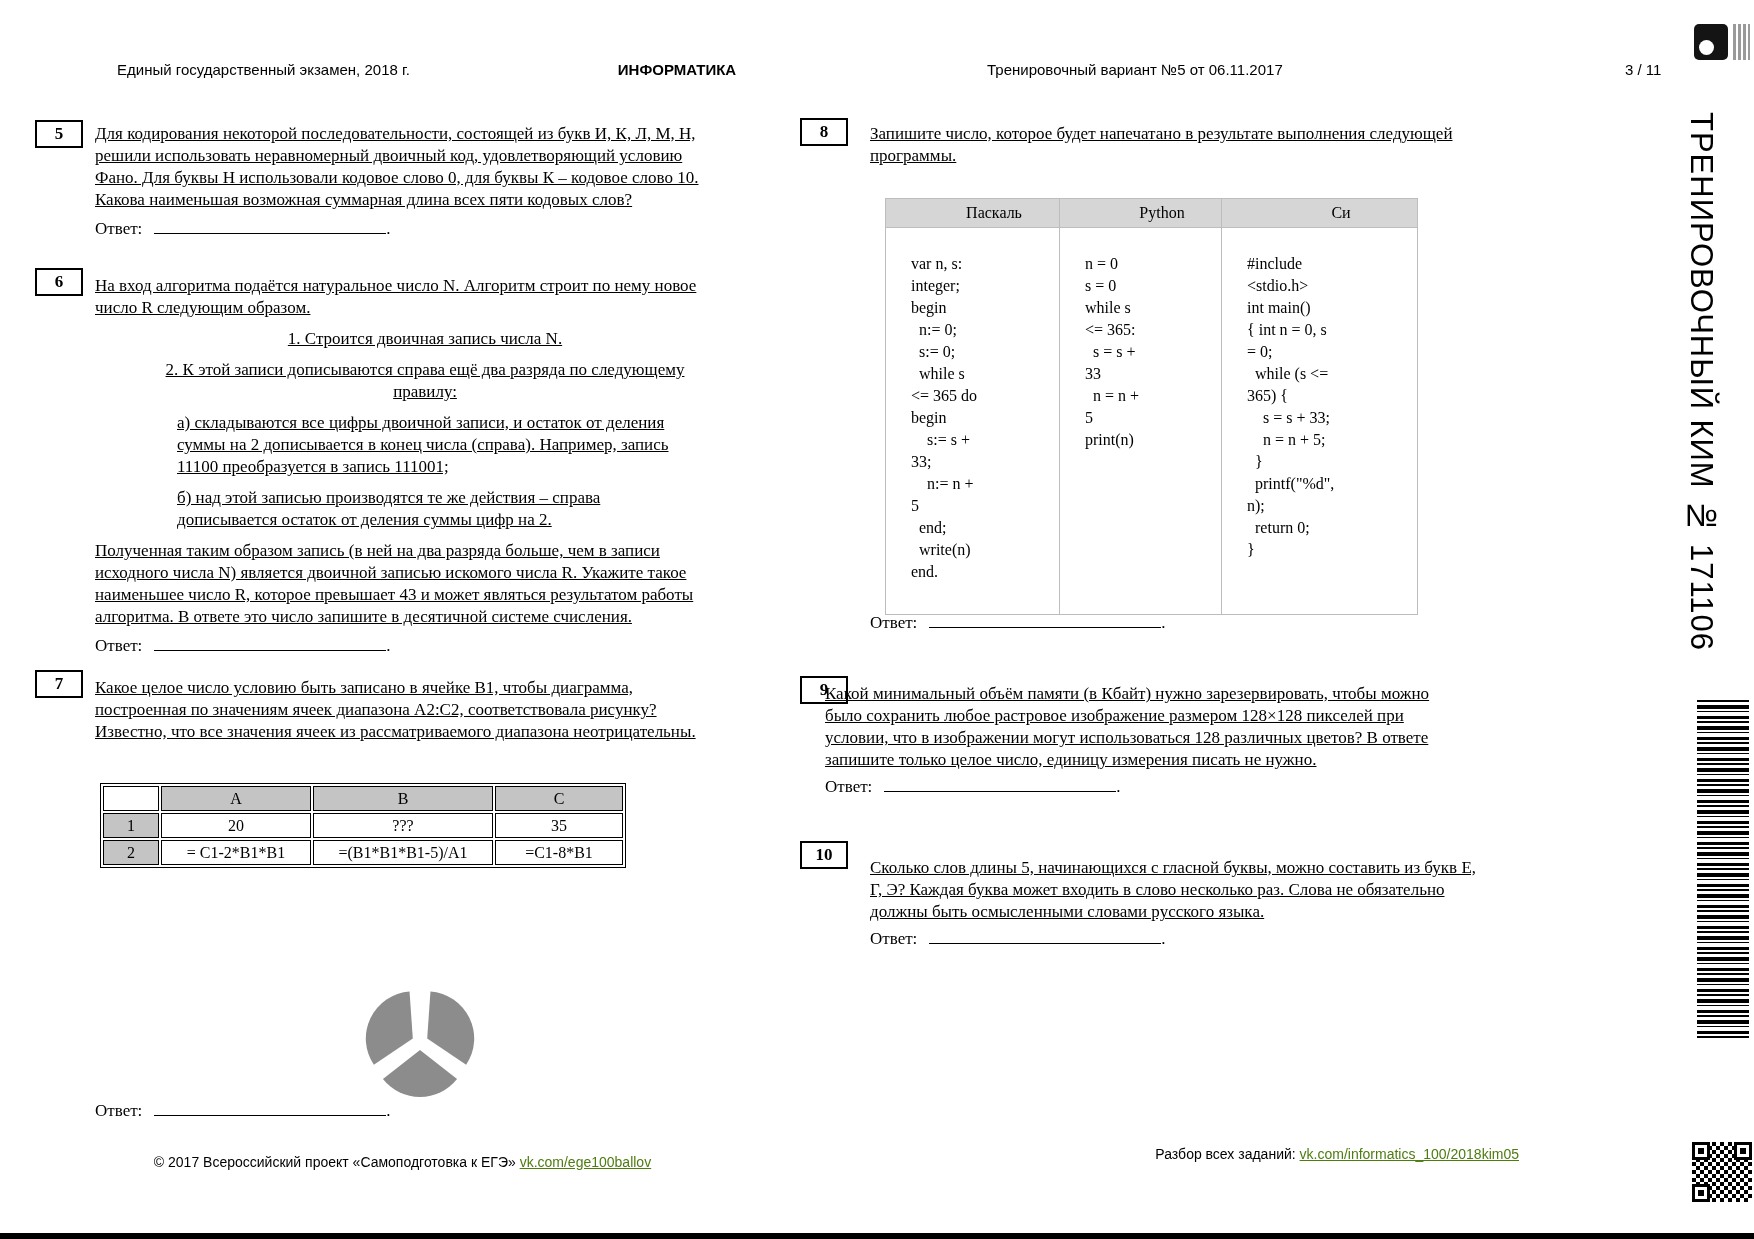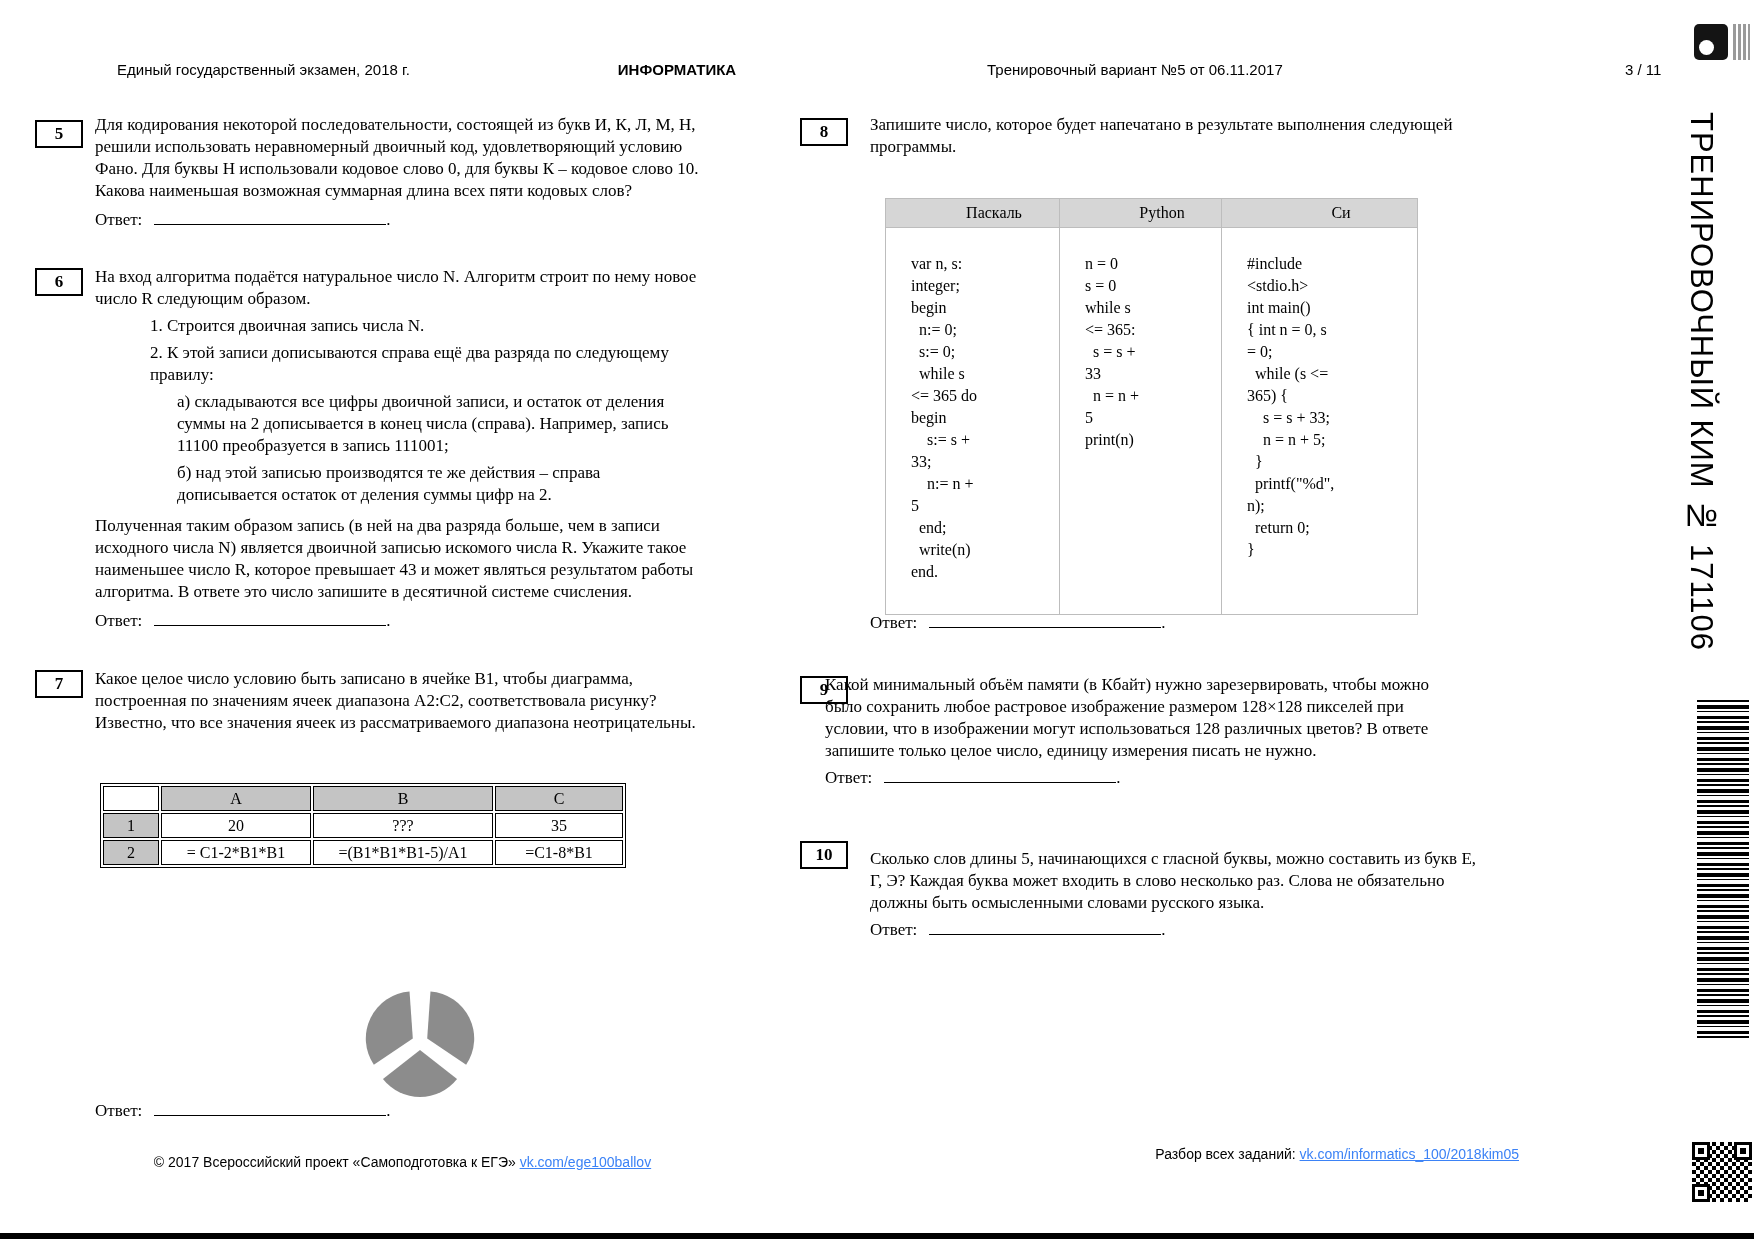--- a/index.html
+++ b/index.html
@@ -10,22 +10,22 @@
   
   .hdr { position:absolute; font:15px "Liberation Sans", sans-serif; white-space:nowrap;margin-left:22px; }
   .hdr.bold { font-weight:bold; }
   
   .qnum {
     position:absolute; width:44px; height:24px; border:2px solid #000;
     text-align:center; font:bold 17px/24px "Liberation Serif", serif; background:#fff;
   }
   
   .qblock { position:absolute; font:17px/22px "Liberation Serif", serif; }
-  .qblock p { margin:0 0 5px 0; }
-  .ind1 { margin-left:55px; }
+  .qblock p { margin:9px 0 5px 0;text-decoration:underline; }
+  .ind1 { margin-left:55px;text-align:center; }
   .ind2 { margin-left:82px; }
   .answer { margin-top:7px; white-space:nowrap; }
   .ans-line { display:inline-block; width:232px; height:4px; border-bottom:1px solid #000; margin-left:12px; }
   
   .sheet-table {
     position:absolute; border-collapse:separate; border-spacing:2px;
     border:1px solid #000; background:#fff;
     font:16px "Liberation Serif", serif; text-align:center;
   }
   .sheet-table th, .sheet-table td { border:1px solid #000; padding:1px 4px; height:21px; }
@@ -37,21 +37,21 @@
   .code-table th {
     background:#d6d6d6; font:16px "Liberation Serif", serif; font-weight:normal;
     height:26px; text-align:center;
   }
   .code-table td { vertical-align:top; padding:8px 4px 14px 8px; }
   .code-table pre { margin:17px; font:16px/22px "Liberation Serif", serif; white-space:pre; }
   
   #pie { position:absolute; left:348px; top:970px; }
   
   .footer { position:absolute; font:14px "Liberation Sans", sans-serif; }
-  .link { color:#3b82f6; text-decoration:underline; cursor:pointer; }
+  .link { color:#4d7c0f; text-decoration:underline; cursor:pointer; }
   
   .vtext {
     position:absolute; left:1686px; top:112px; height:580px;
     writing-mode:vertical-rl; font:31px/1 "Liberation Sans", sans-serif;
     letter-spacing:1px; white-space:nowrap;
   }
   .logo-black {
     position:absolute; left:1694px; top:24px; width:34px; height:36px;
     background:#141414; border-radius:5px;
   }

